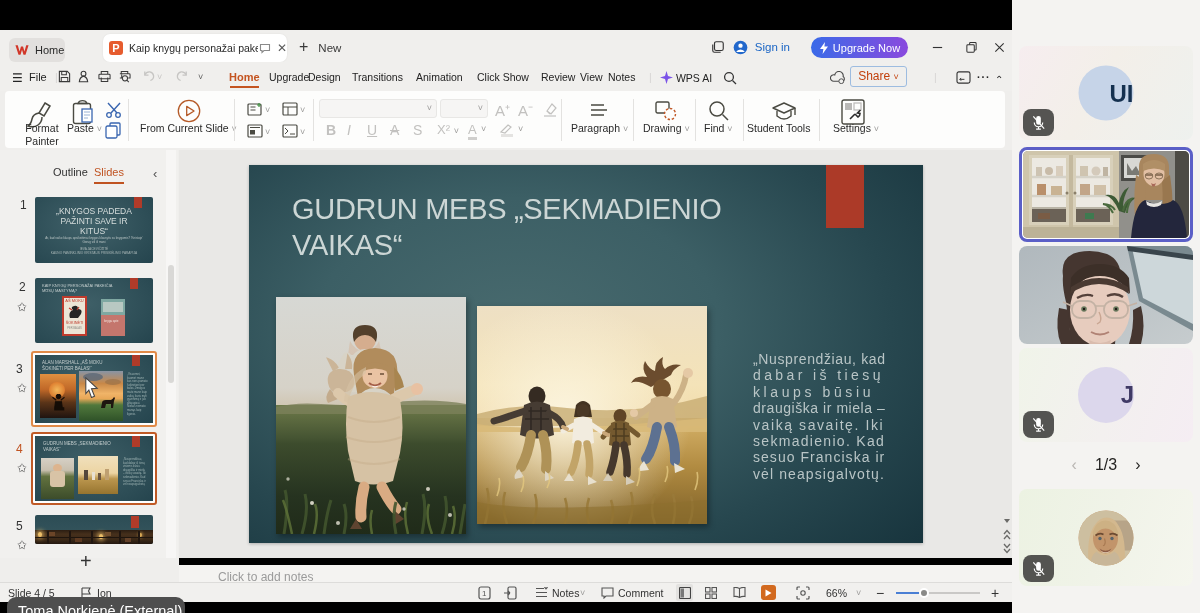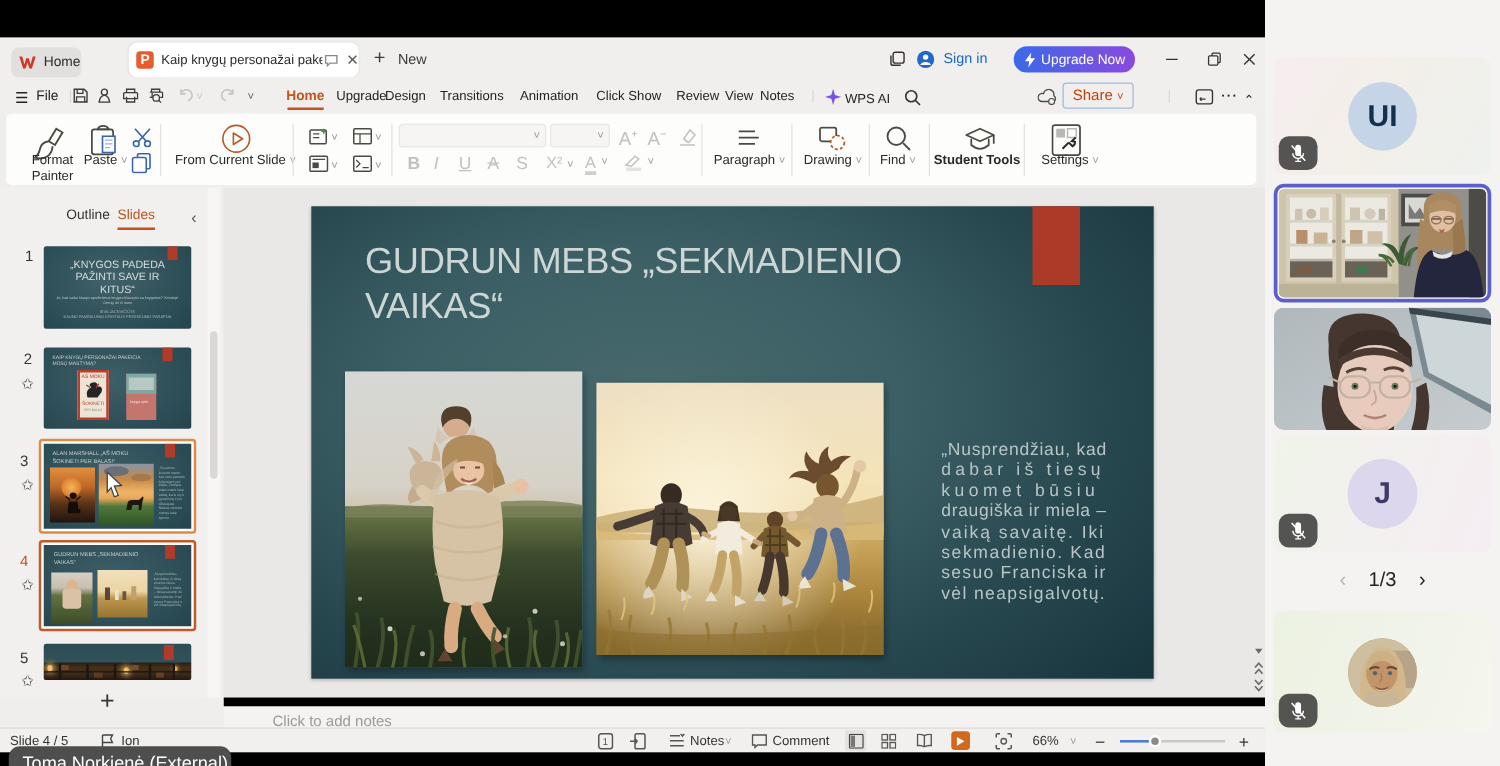--- a/index.html
+++ b/index.html
@@ -56,21 +56,21 @@
 
 #notes { position:absolute; left:179px; top:528px; width:833px; height:24px; background:#f4f3f1; border-top:7px solid #000000; font-size:12px; color:#9a9a9a; }
 #statusbar { position:absolute; left:0; top:552px; width:1012px; height:20px; background:#f1f0ee; border-top:1px solid #dddcda; font-size:10.5px; color:#333; }
 
 
 #sharelabel { position:absolute; left:0; top:602px; width:1012px; height:11px; background:#000; overflow:hidden; }
 
 
 #panel { position:absolute; left:1012px; top:0; width:188px; height:613px; background:#f4f3f1; }
 .tile { position:absolute; left:7px; width:174px; height:94px; border-radius:8px; overflow:hidden; }
-.avcircle { position:absolute; left:50%; top:50%; transform:translate(-50%,-50%); border-radius:50%; display:flex; align-items:center; justify-content:center; }
+.avcircle { position:absolute; left:50%; top:50%; transform:translate(-50%,-50%); border-radius:50%; display:flex; align-items:center; justify-content:flex-end; }
 .micmute { position:absolute; left:4px; bottom:4px; width:31px; height:27px; background:rgba(70,70,68,0.92); border-radius:8px; display:flex; align-items:center; justify-content:center; }
 .pager { position:absolute; left:0; width:100%; text-align:center; font-size:16px; color:#252423; }
 </style>
 </head>
 <body>
 
 <div id="screen">
   <div id="wps">
 
     <div id="tabbar">
@@ -287,21 +287,21 @@
           <path d="M14.5 14.5 L20 20" stroke="#4a4a42" stroke-width="1.5"></path>
         </svg>
       <div class="rlabel" style="left:699px;">Find <span class="dn">˅</span></div>
       <div class="rsep" style="left:738px;"></div>
 
       <svg class="abs" style="left:766px;top:9px;" width="26" height="24" viewBox="0 0 26 24">
           <path d="M2 8 L13 3 L24 8 L13 13 Z" fill="none" stroke="#4a4a42" stroke-width="1.4" stroke-linejoin="round"></path>
           <path d="M6 11 v5 q3.5 3 7 3 q3.5 0 7-3 v-5" fill="none" stroke="#4a4a42" stroke-width="1.4"></path>
           <path d="M24 8 v7" stroke="#4a4a42" stroke-width="1.4"></path>
         </svg>
-      <div class="rlabel" style="left:742px;font-weight:bold;">Student Tools</div>
+      <div class="rlabel" style="left:742px;">Student Tools</div>
       <div class="rsep" style="left:814px;"></div>
 
       <svg class="abs" style="left:836px;top:8px;" width="24" height="26" viewBox="0 0 24 26">
           <rect x="1" y="1" width="22" height="24" rx="2" fill="none" stroke="#4a4a42" stroke-width="1.4"></rect>
           <rect x="4" y="4" width="7" height="7" fill="#b9b8b6"></rect>
           <rect x="13" y="4" width="7" height="7" fill="none" stroke="#b9b8b6" stroke-width="1.2"></rect>
           <path d="M9 20 l5-5 m0 0 l3 3 q2-1 2-3.5 l-2.5-0.5 l3-3" fill="none" stroke="#2a2a2a" stroke-width="1.6"></path>
         </svg>
       <div class="rlabel" style="left:828px;">Settings <span class="dn">˅</span></div>
     </div>
@@ -540,21 +540,21 @@
           </g>
 
           <path d="M8 218 q6-22 2-36 M30 218 q-6-18-2-32 M56 218 q6-16 2-30 M152 218 q6-18 2-32 M178 218 q-6-16 0-30 M212 218 q6-14 2-28 M112 218 q-4-14 0-26 M88 218 q4-14 0-26 M134 218 q4-12 0-24 M196 218 q4-16 0-30" stroke="#997a3a" stroke-width="2.5" fill="none" opacity="0.9"></path>
           <path d="M20 190 q4-10 2-18 M44 186 q4-8 2-16 M70 182 q4-8 2-14 M160 180 q4-10 2-18 M188 176 q4-8 2-16 M218 184 q4-10 2-18" stroke="#e3c87f" stroke-width="1.6" fill="none" opacity="0.8"></path>
           <path d="M0 196 q60 12 230-2 l0 24 l-230 0 z" fill="#8e6f2e" opacity="0.6"></path>
         </svg>
 
         <div style="position:absolute;left:504px;top:186px;width:134px;font-size:14px;line-height:16.4px;color:#b9c5c6;white-space:nowrap;">
           <div style="letter-spacing:0.62px;">„Nusprendžiau, kad</div>
           <div style="letter-spacing:3.4px;">dabar iš tiesų</div>
-          <div style="letter-spacing:3.6px;">kuomet būsiu</div>
+          <div style="letter-spacing:3.6px;">klaups būsiu</div>
           <div style="letter-spacing:0.55px;">draugiška ir miela –</div>
           <div style="letter-spacing:1.58px;">vaiką savaitę. Iki</div>
           <div style="letter-spacing:1.3px;">sekmadienio. Kad</div>
           <div style="letter-spacing:1.04px;">sesuo Franciska ir</div>
           <div style="letter-spacing:1.1px;">vėl neapsigalvotų.</div>
         </div>
       </div>
       <svg style="position:absolute;left:823px;top:366px;" width="10" height="10" viewBox="0 0 10 10">
           <path d="M2 3 L5 7 L8 3 Z" fill="#6a6a68"></path>
         </svg>

